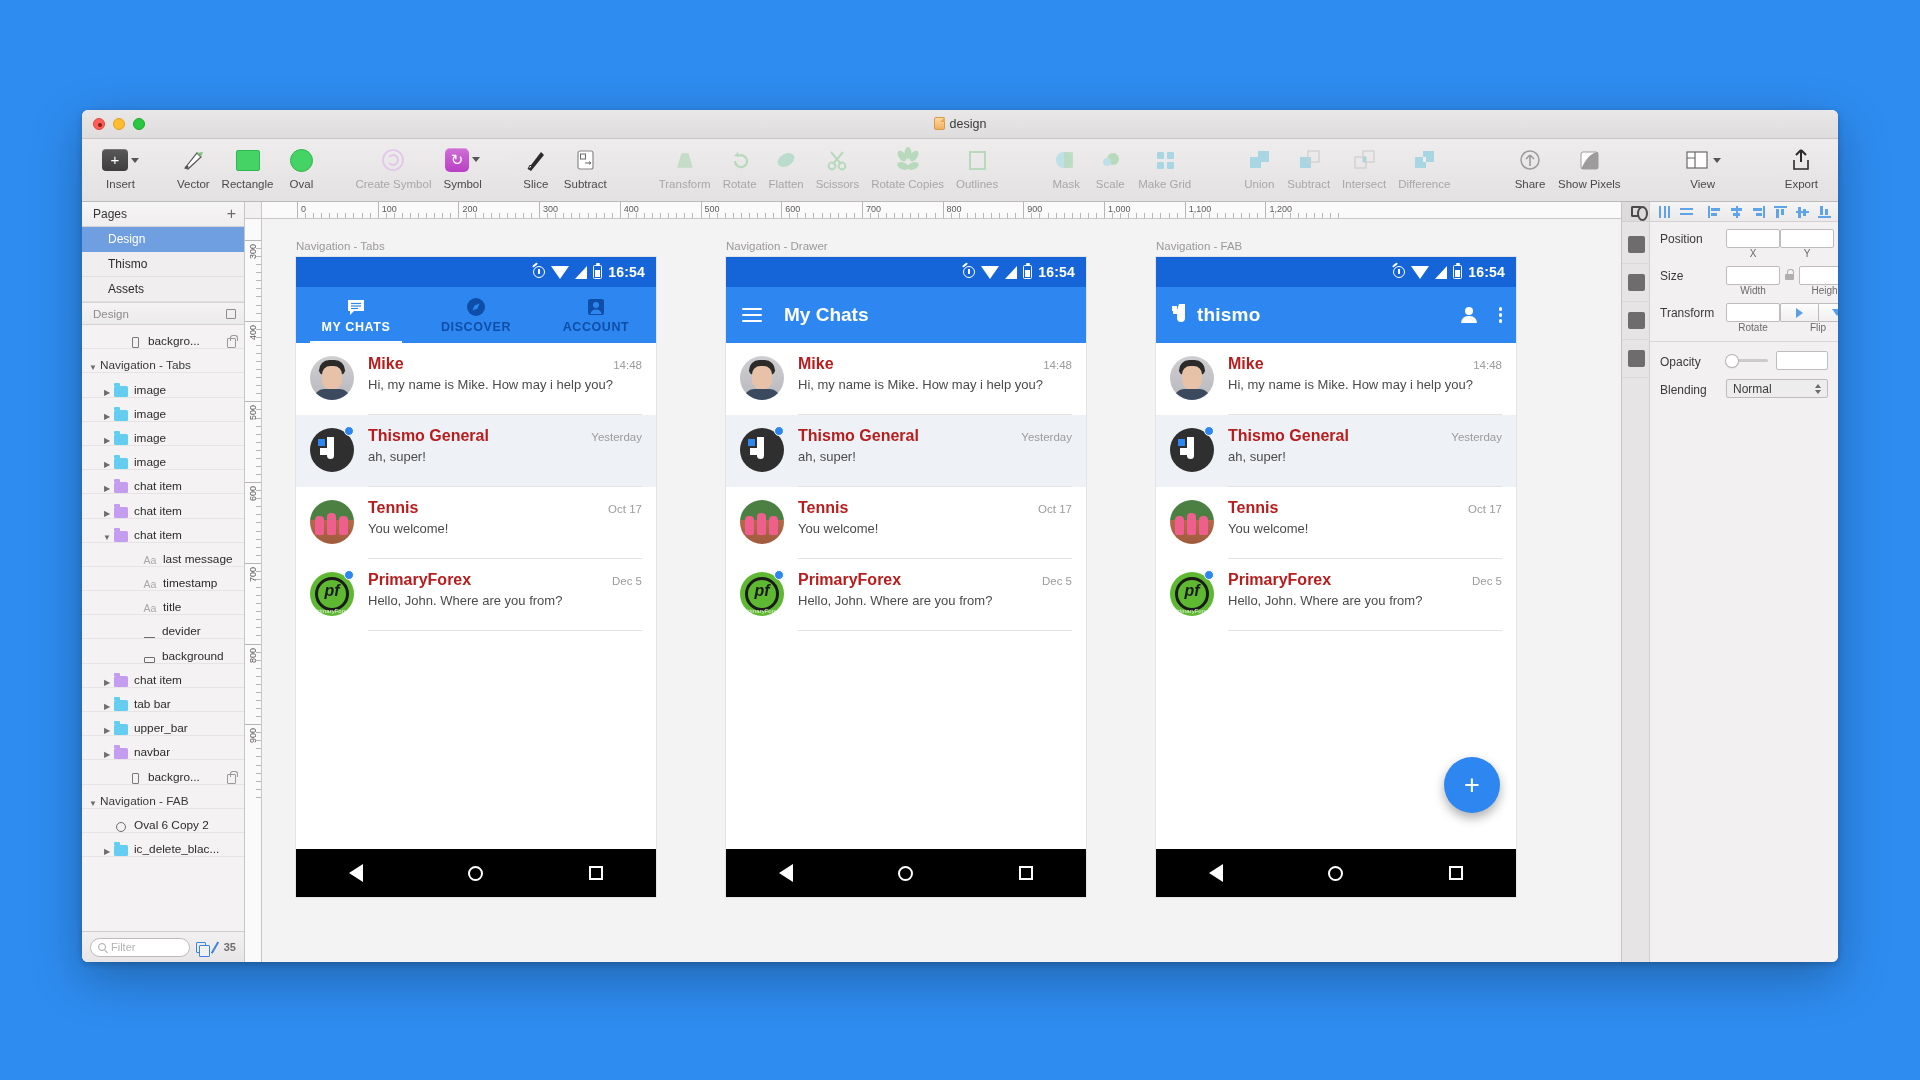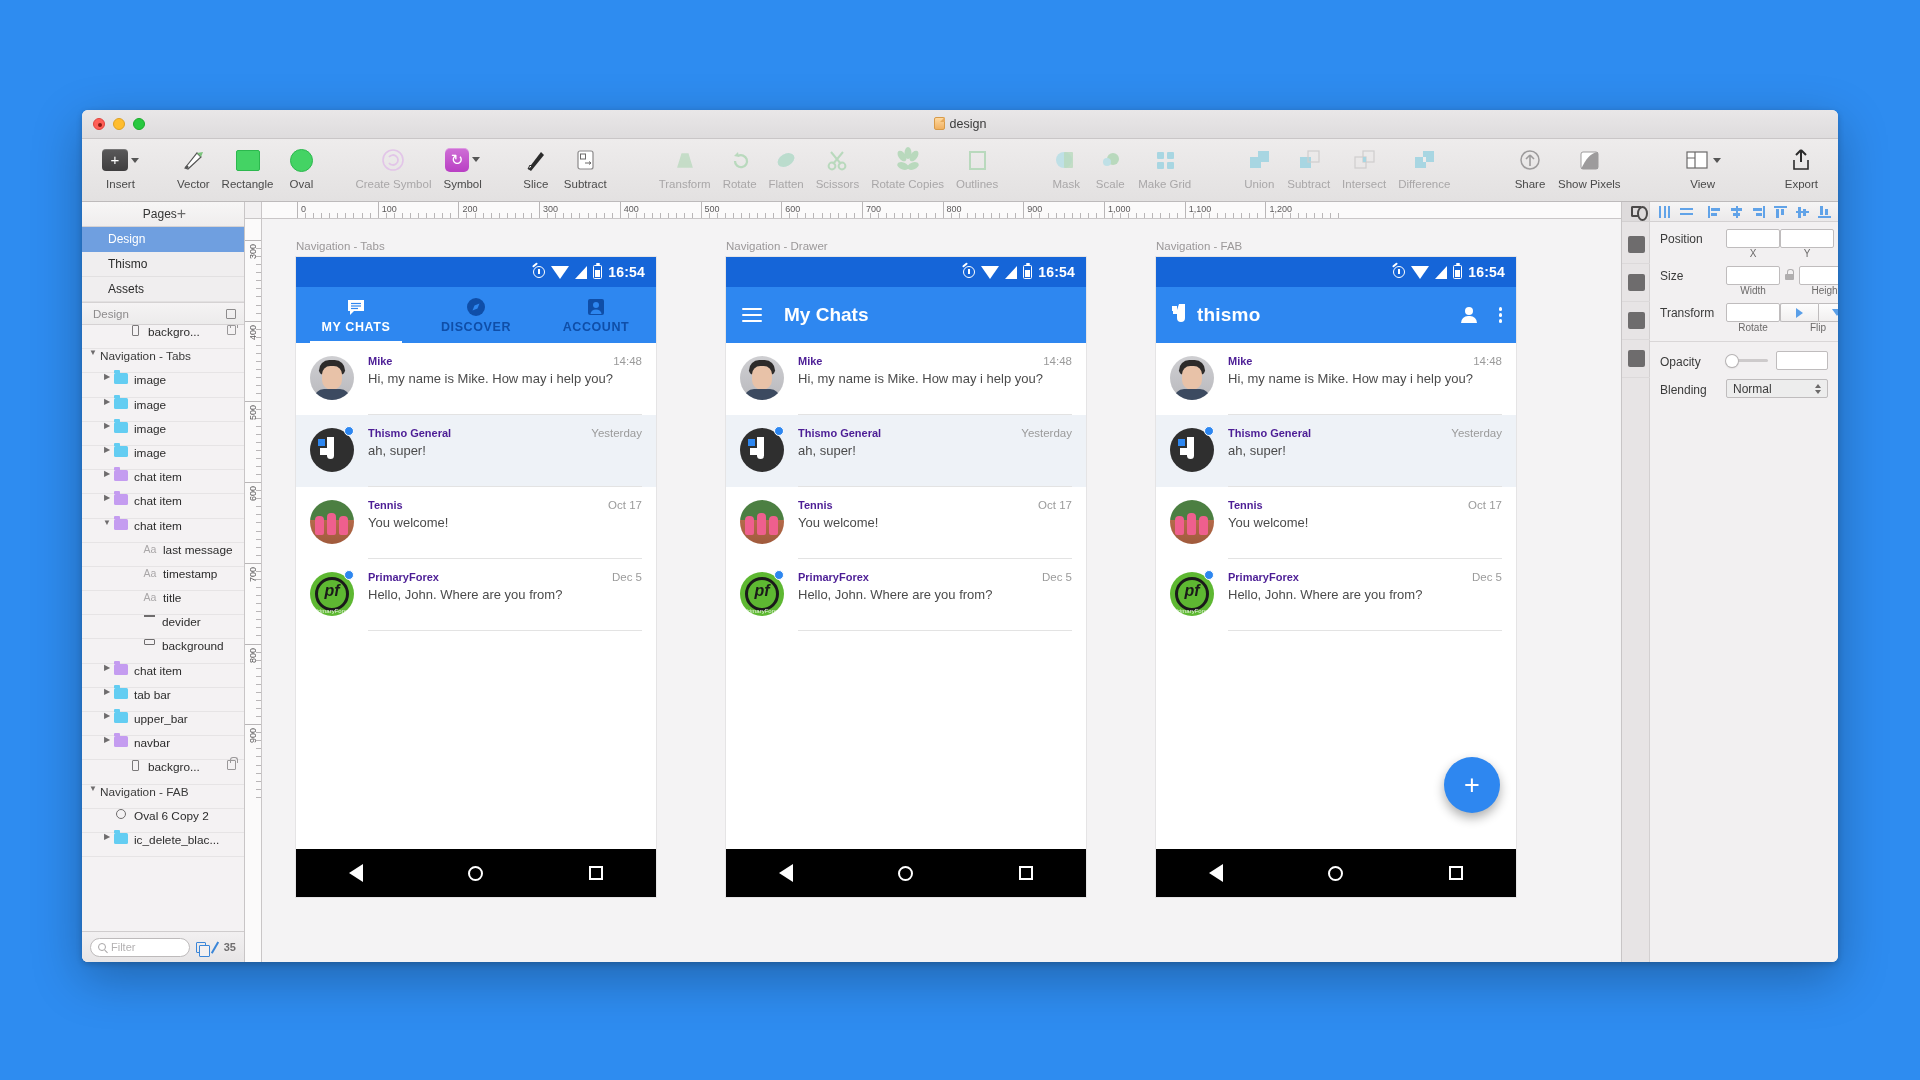--- a/index.html
+++ b/index.html
@@ -105,21 +105,21 @@
     background: #f0eeef;
     border-right: 1px solid #c8c5c6;
     display: flex; flex-direction: column;
   }
   #pages-header {
     height: 25px; display: flex; align-items: center;
     padding: 0 8px 0 11px;
     background: linear-gradient(#f7f6f6,#efeded);
     border-bottom: 1px solid #d5d2d3;
     font-size: 12px; color: #353535;
-    justify-content: center; flex: none;
+    justify-content: space-between; flex: none;
   }
   #pages-add { font-size: 16px; color: #6b6b6b; line-height: 1; }
   #pages-list { flex: none; }
   .page-row {
     height: 25px; display: flex; align-items: center;
     padding-left: 26px; font-size: 12px; color: #2a2a2a;
     border-bottom: 1px solid #e2e0e1;
   }
   .page-row.sel { background: #6f9fe0; color: #fff; border-bottom-color: #6f9fe0; }
 
@@ -127,21 +127,21 @@
     height: 23px; display: flex; align-items: center; justify-content: space-between;
     padding: 0 8px 0 11px;
     background: linear-gradient(#f5f3f4,#ecebeb);
     border-top: 1px solid #d5d2d3; border-bottom: 1px solid #d5d2d3;
     font-size: 11.5px; color: #8d8b8c; flex: none;
   }
   .mini-sq { width: 10px; height: 10px; border: 1px solid #8d8b8c; border-radius: 1px; }
 
   #layers-list { flex: 1; overflow: hidden; background: #f4f2f3; }
   .layer-row {
-    height: 24.2px; display: flex; align-items: flex-start;
+    height: 24.2px; display: flex; align-items: flex-end;
     font-size: 11.8px; color: #2b2b2b;
     border-bottom: 1px solid #e6e4e5;
     padding-right: 8px; position: relative;
   }
   .layer-row.grp-head { color: #3a3a3a; }
   .disc {
     width: 14px; flex: none; text-align: center;
     font-size: 8px; color: #6e6c6d; line-height: 1;
   }
   .folder {
@@ -274,21 +274,21 @@
   .avatar {
     width: 44px; height: 44px; border-radius: 50%; flex: none;
     margin-top: 3px; position: relative; overflow: hidden;
   }
   .badge {
     position: absolute; right: 0px; top: 1px; width: 10px; height: 10px;
     border-radius: 50%; background: #2e87f0; border: 1.5px solid #fff; z-index: 3;
   }
   .chat-body { flex: 1; margin-left: 14px; position: relative; padding-top: 2px; min-width:0; }
   .chat-line1 { display: flex; align-items: baseline; }
-  .chat-name { font-size: 11px; font-weight: bold; color: #4c1d95; }
+  .chat-name { font-size: 16px; font-weight: bold; color: #b91c1c; }
   .chat-time { margin-left: auto; font-size: 11.5px; color: #9b9b9b; }
   .chat-msg { font-size: 13px; color: #4b4b4b; margin-top: 4px; white-space: nowrap; overflow: hidden; text-overflow: ellipsis; }
   .chat-div { position: absolute; left: 0; right: 0; bottom: 0; height: 1px; background: #e3e3e3; }
 
   .navbottom { height: 48px; background: #000; display: flex; align-items: center; justify-content: space-around; }
   .nav-back { width:0;height:0;border-top:9px solid transparent;border-bottom:9px solid transparent;border-right:14px solid #fff; }
   .nav-home { width:15px;height:15px;border:2px solid #fff;border-radius:50%; }
   .nav-rec { width:14px;height:14px;border:2px solid #fff; }
 
   .fab {

